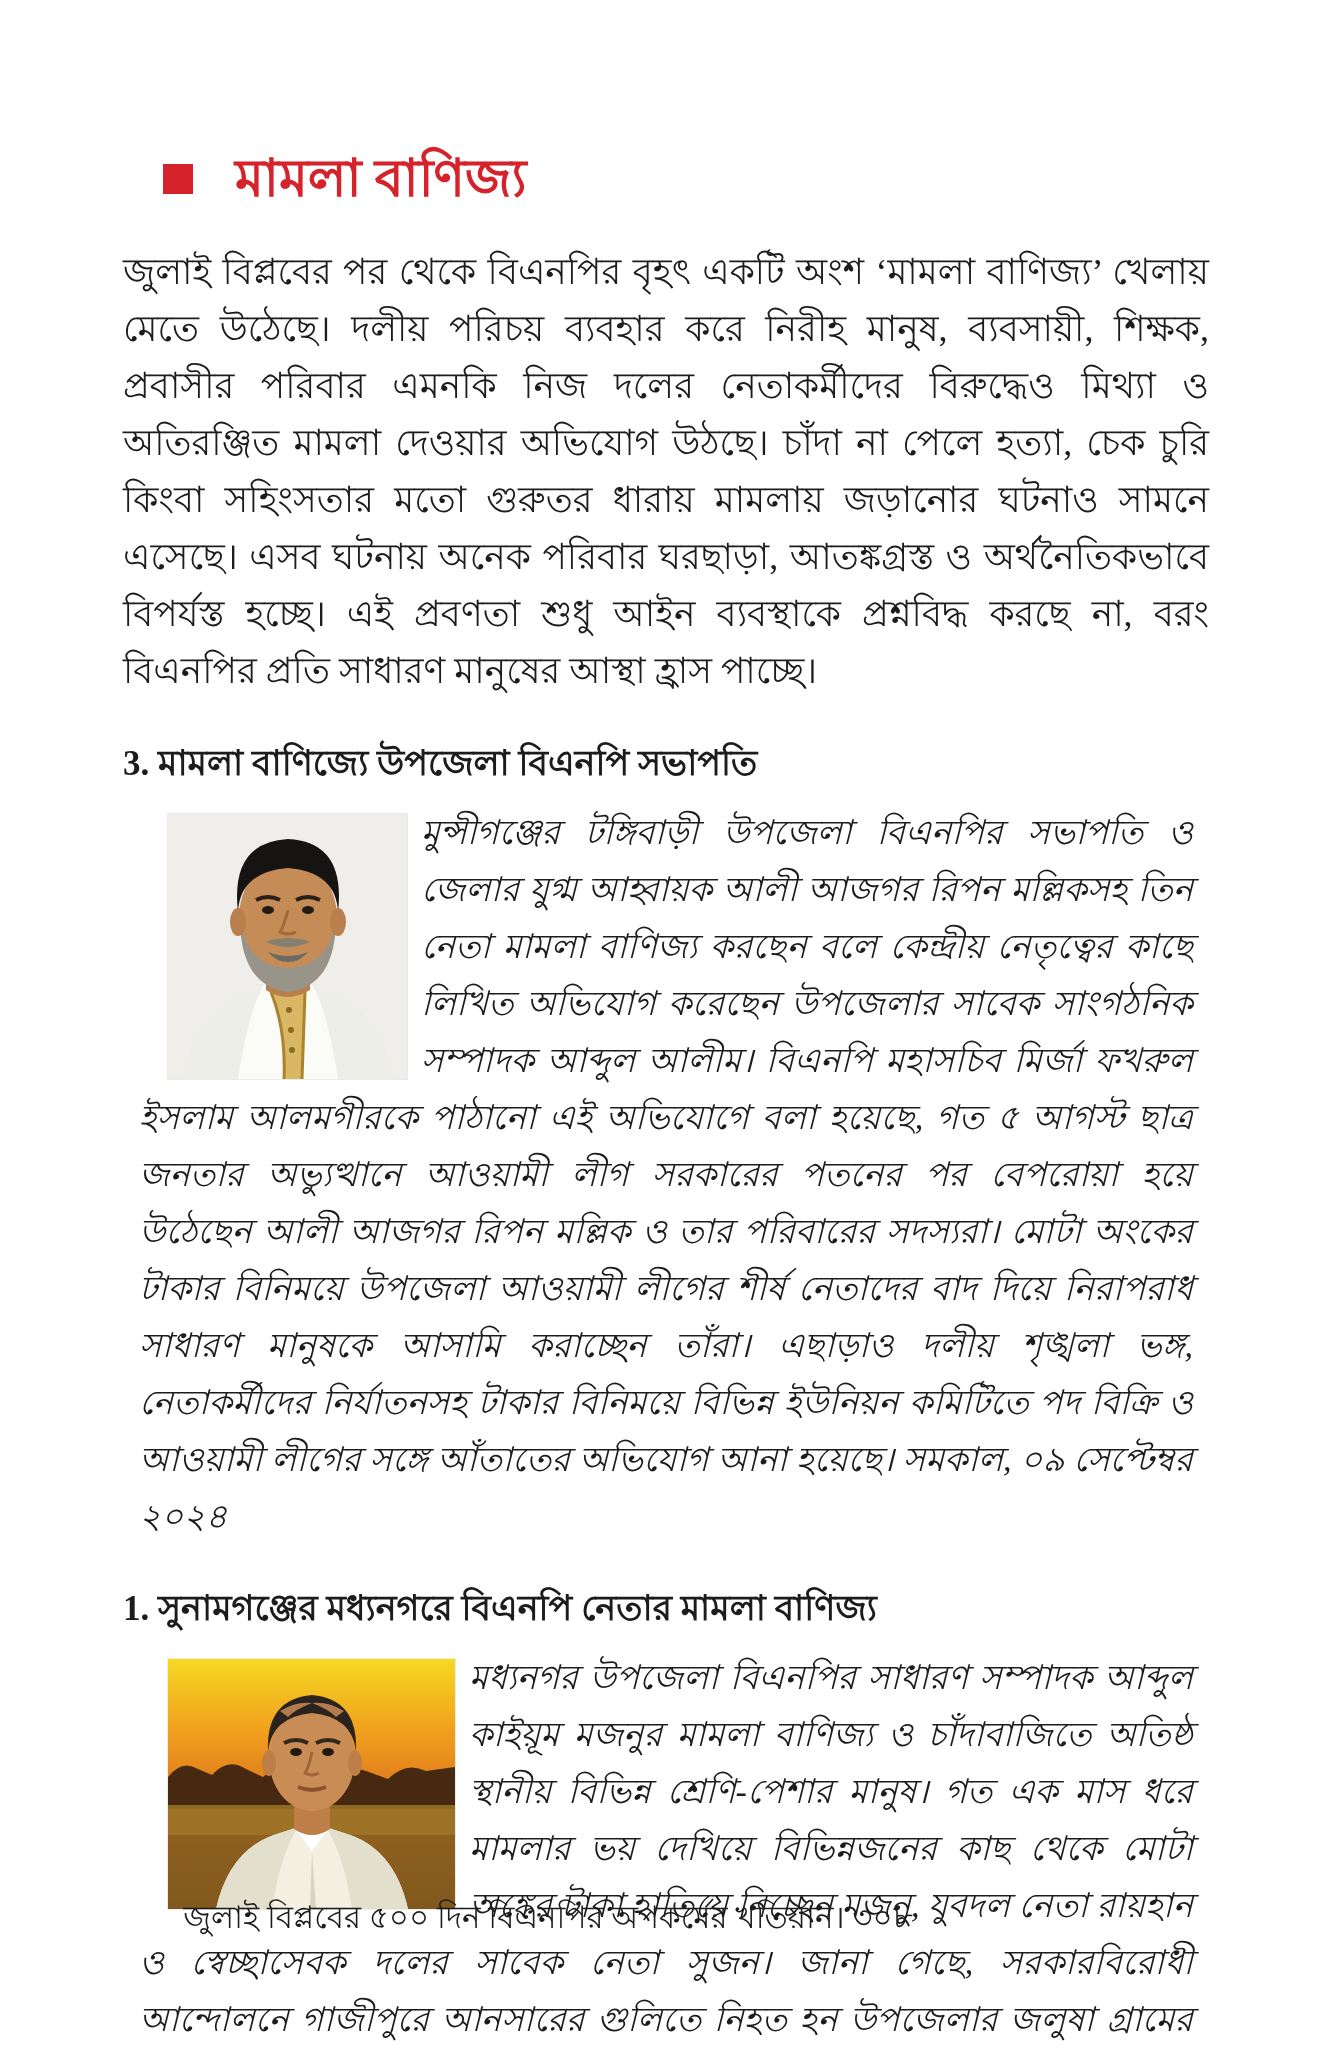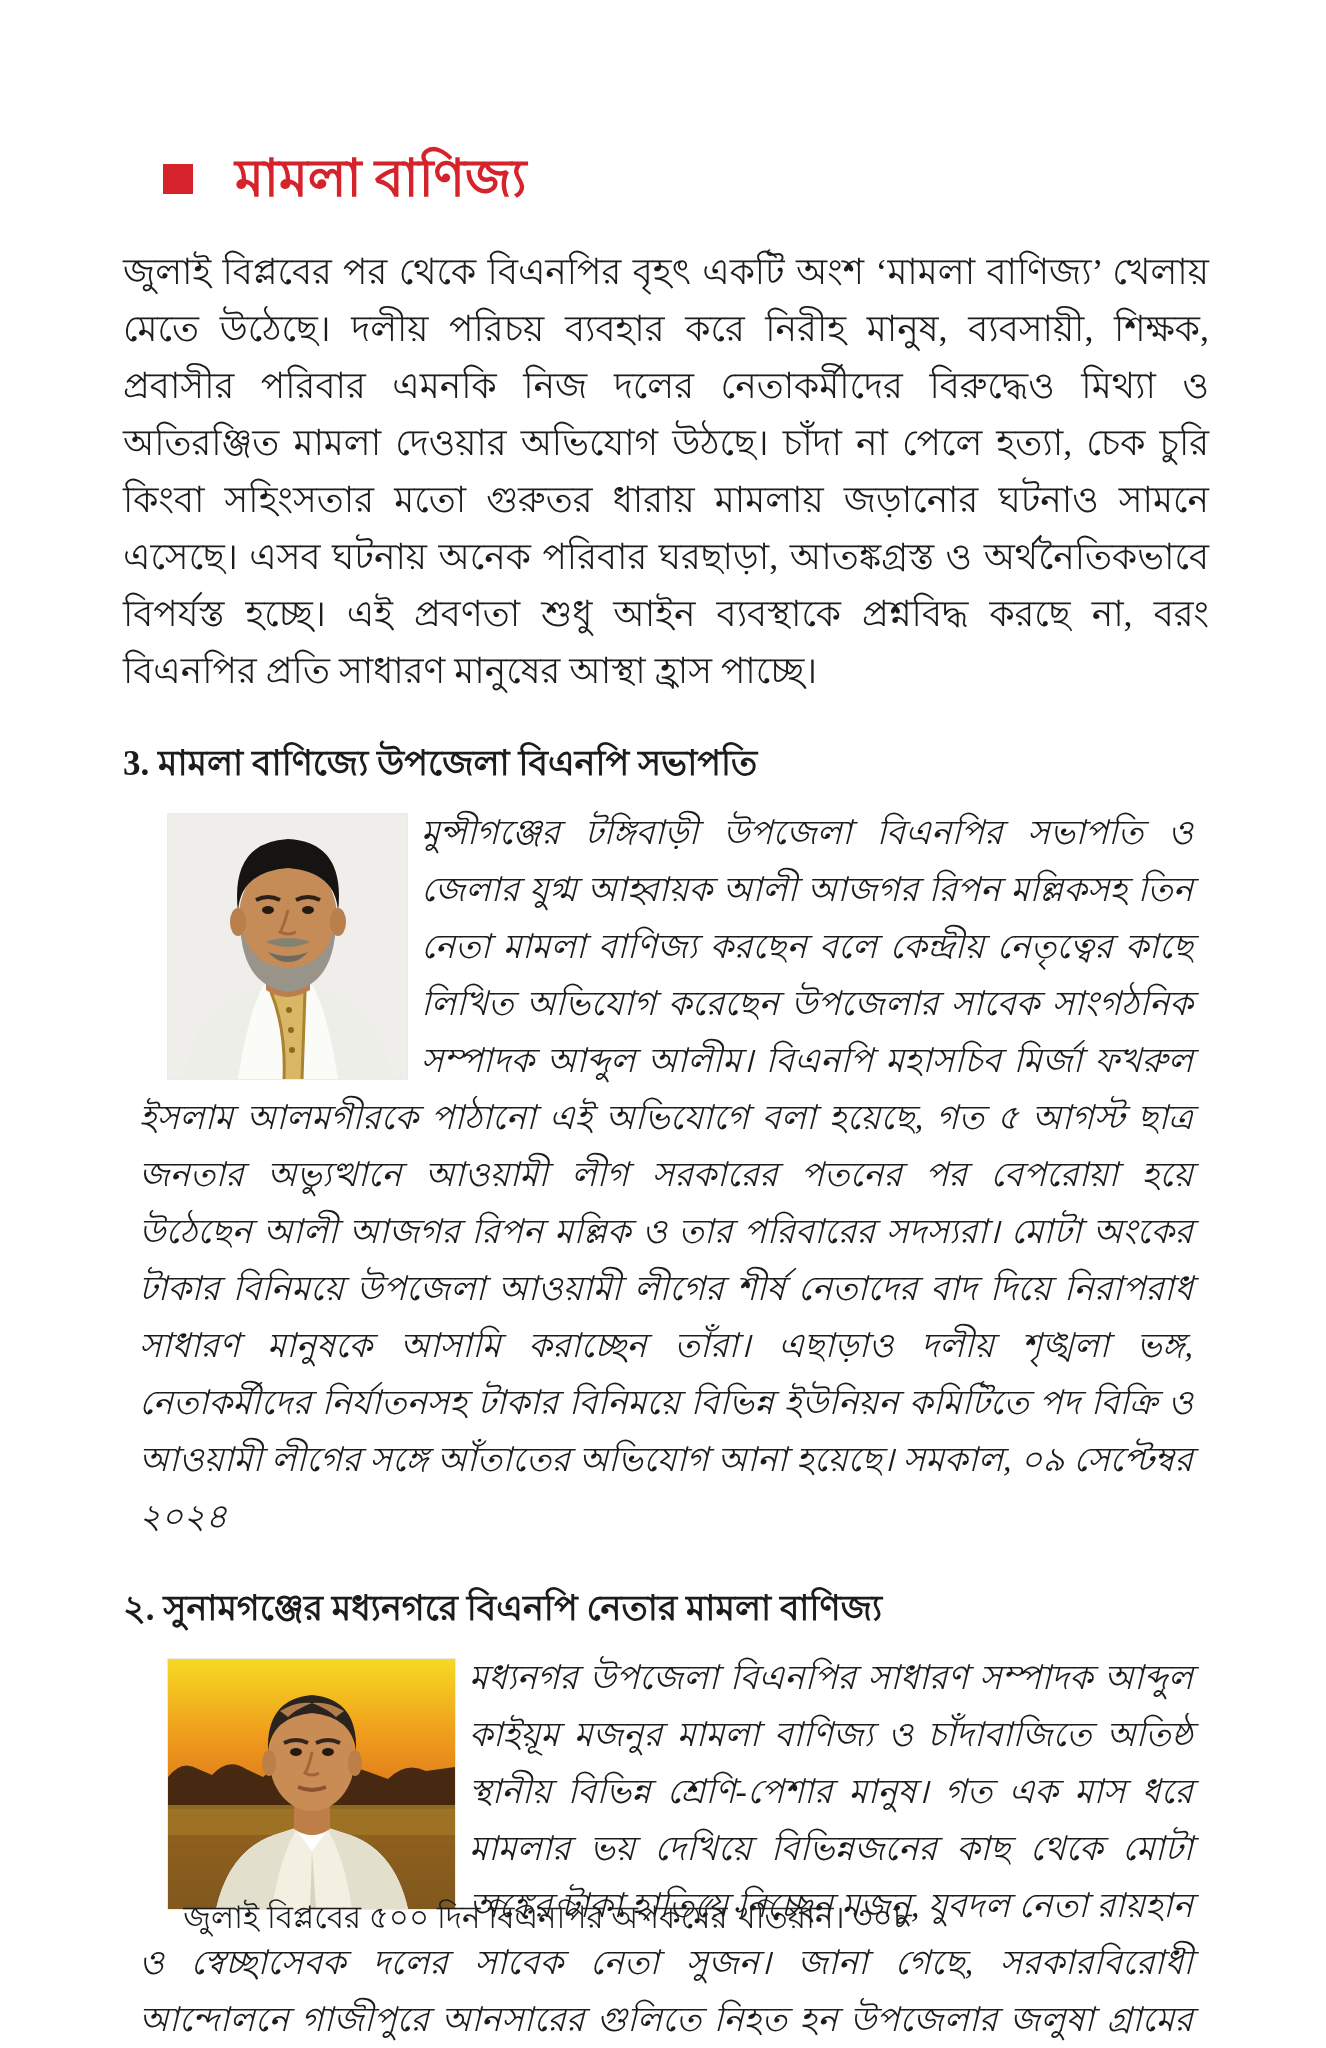--- a/index.html
+++ b/index.html
@@ -123,21 +123,21 @@
         <path d="M88 86 Q100 80 112 86" stroke="#2a2018" stroke-width="4" fill="none"></path>
         <path d="M128 86 Q140 80 152 86" stroke="#2a2018" stroke-width="4" fill="none"></path>
         <ellipse cx="100" cy="96" rx="6" ry="4" fill="#241a12"></ellipse>
         <ellipse cx="140" cy="96" rx="6" ry="4" fill="#241a12"></ellipse>
         <path d="M120 96 Q116 112 112 118 Q120 122 128 118" stroke="#a06a3a" stroke-width="3" fill="none"></path>
       </svg>
     </div>
     <p class="section-body">মুন্সীগঞ্জের টঙ্গিবাড়ী উপজেলা বিএনপির সভাপতি ও জেলার যুগ্ম আহ্বায়ক আলী আজগর রিপন মল্লিকসহ তিন নেতা মামলা বাণিজ্য করছেন বলে কেন্দ্রীয় নেতৃত্বের কাছে লিখিত অভিযোগ করেছেন উপজেলার সাবেক সাংগঠনিক সম্পাদক আব্দুল আলীম। বিএনপি মহাসচিব মির্জা ফখরুল ইসলাম আলমগীরকে পাঠানো এই অভিযোগে বলা হয়েছে, গত ৫ আগস্ট ছাত্র জনতার অভ্যুত্থানে আওয়ামী লীগ সরকারের পতনের পর বেপরোয়া হয়ে উঠেছেন আলী আজগর রিপন মল্লিক ও তার পরিবারের সদস্যরা। মোটা অংকের টাকার বিনিময়ে উপজেলা আওয়ামী লীগের শীর্ষ নেতাদের বাদ দিয়ে নিরাপরাধ সাধারণ মানুষকে আসামি করাচ্ছেন তাঁরা। এছাড়াও দলীয় শৃঙ্খলা ভঙ্গ, নেতাকর্মীদের নির্যাতনসহ টাকার বিনিময়ে বিভিন্ন ইউনিয়ন কমিটিতে পদ বিক্রি ও আওয়ামী লীগের সঙ্গে আঁতাতের অভিযোগ আনা হয়েছে। সমকাল, ০৯ সেপ্টেম্বর ২০২৪</p>
   </div>
 
-  <h2 class="section-heading">২. সুনামগঞ্জের মধ্যনগরে বিএনপি নেতার মামলা বাণিজ্য</h2>
+  <h2 class="section-heading">1. সুনামগঞ্জের মধ্যনগরে বিএনপি নেতার মামলা বাণিজ্য</h2>
 
   <div>
     <div class="photo photo-2">
       <svg viewBox="0 0 287 250" xmlns="http://www.w3.org/2000/svg">
         <defs>
           <linearGradient id="sky" x1="0" y1="0" x2="0" y2="1">
             <stop offset="0" stop-color="#f6d922"></stop>
             <stop offset="0.3" stop-color="#f09d1d"></stop>
             <stop offset="0.6" stop-color="#d9701c"></stop>
             <stop offset="1" stop-color="#8f4a16"></stop>

